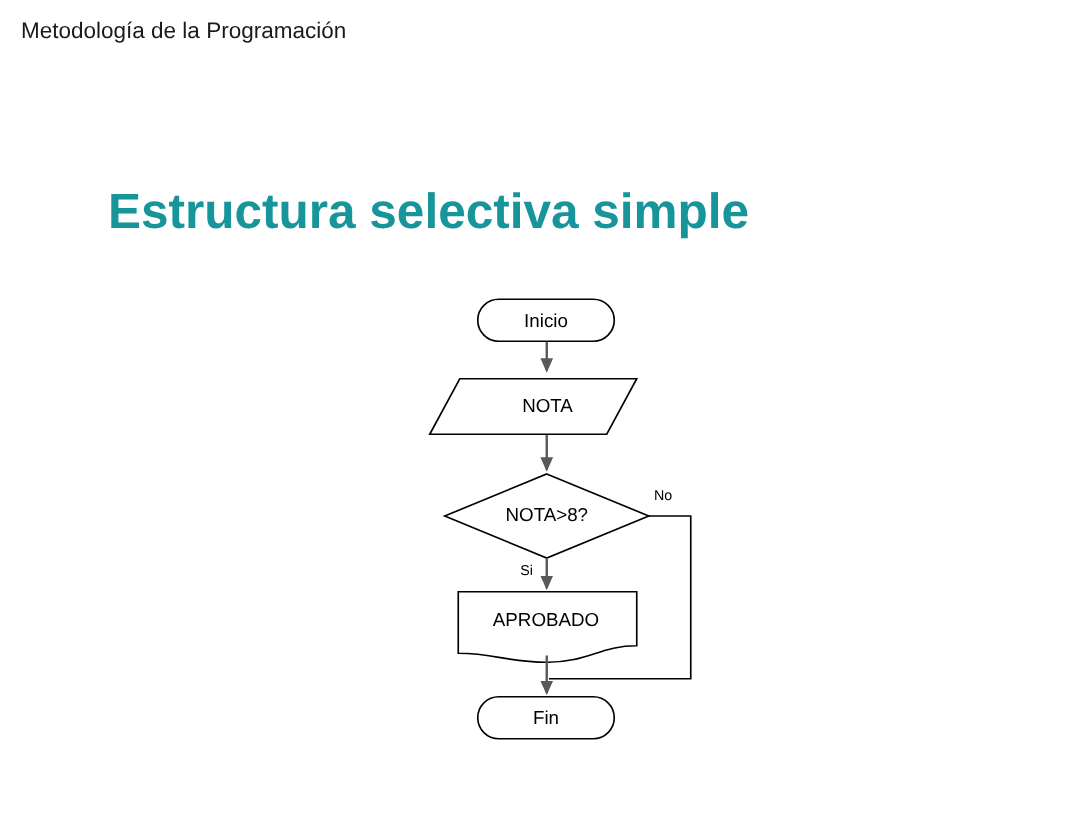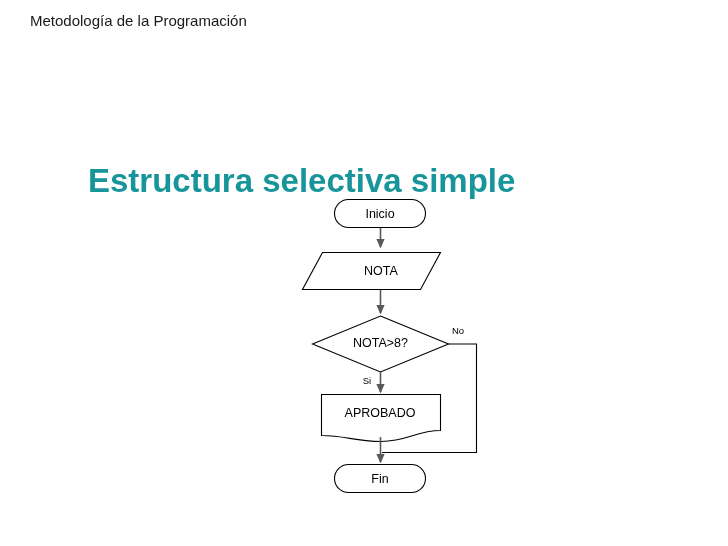--- a/index.html
+++ b/index.html
@@ -10,21 +10,21 @@
   body {
     width: 728px;
     height: 546px;
     position: relative;
     overflow: hidden;
     font-family: "Liberation Sans", sans-serif;
     color: #000000;
   }
   #slide {
     position: absolute;
-    left: 16px; top: 0;
+    left: 0; top: 0;
     width: 668px;
     height: 546px;
     background: #ffffff;
   }
   .header-text {
     position: absolute;
     left: 14px;
     top: 12px;
     font-family: "Liberation Sans", sans-serif;
     font-size: 15px;
@@ -36,21 +36,20 @@
     position: absolute;
     left: 72px;
     top: 121px;
     font-family: "Liberation Sans", sans-serif;
     font-size: 33px;
     font-weight: bold;
     line-height: 40px;
     color: #17959a;
     white-space: nowrap;
     letter-spacing: 0px;
-    margin-top: 40px;
   }
   #flowchart {
     position: absolute;
     left: 0;
     top: 0;
     width: 728px;
     height: 546px;
   }
   .node-label {
     font-family: "Liberation Sans", sans-serif;

